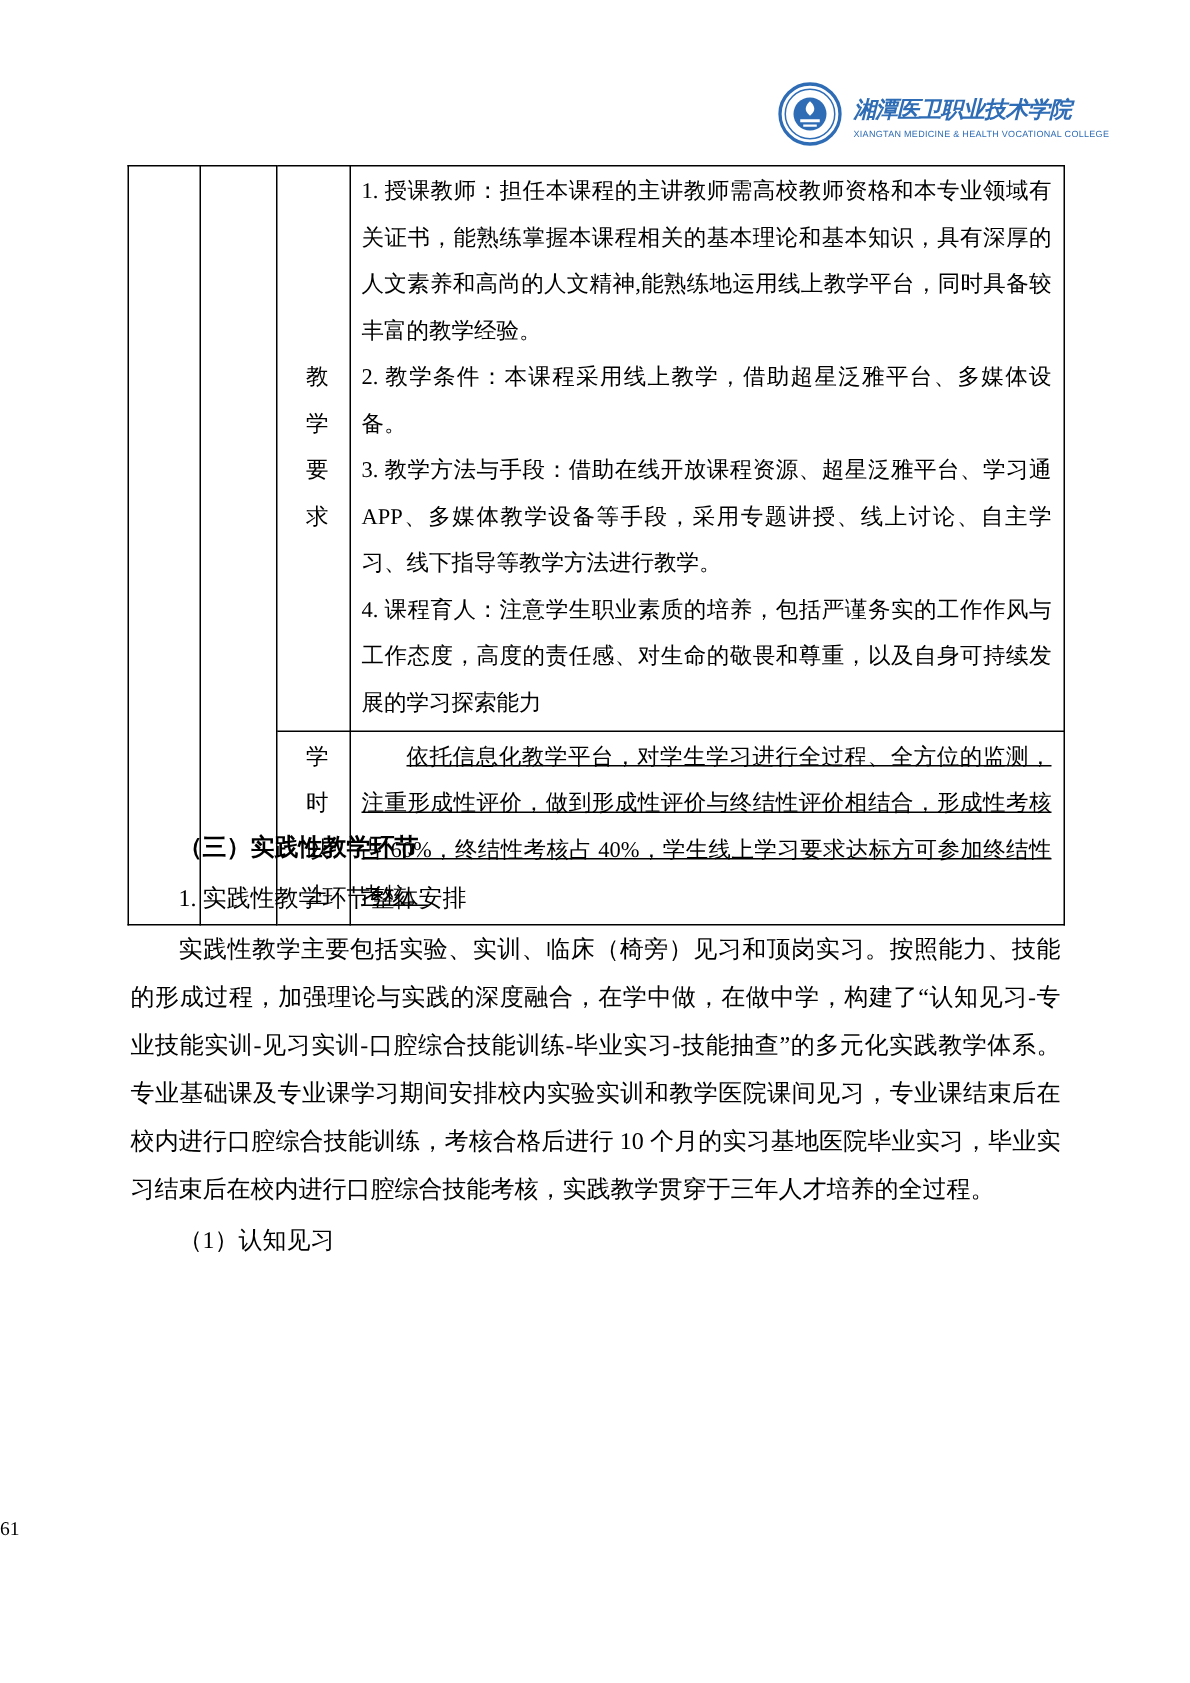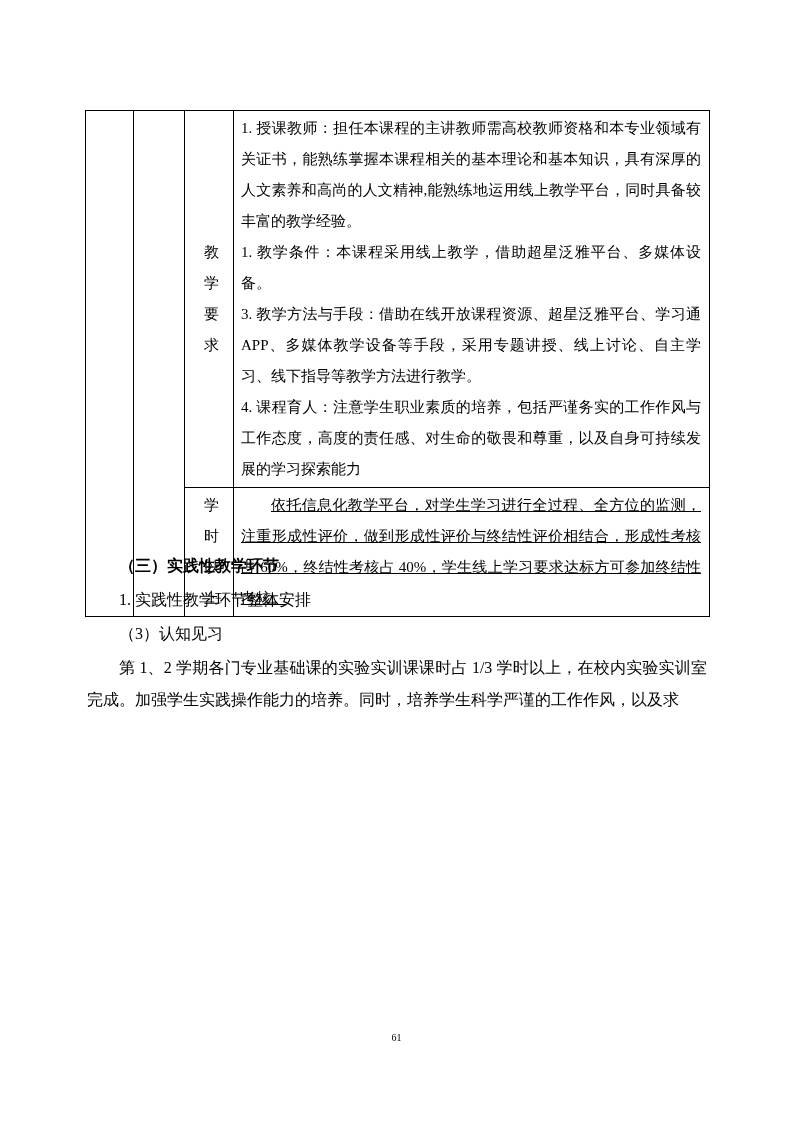--- a/index.html
+++ b/index.html
@@ -49,54 +49,70 @@
     position: absolute; top: 548px; left: 85px; width: 624px;
     font-size: 16px; line-height: 32px; text-align: justify;
   }
   .body-block p { margin: 2px; }
   .sec-heading { font-weight: bold; text-indent: 2em; }
   .sub-item { text-indent: 2em; }
   .para { text-indent: 2em; }
 
   
   .page-number {
-    position: absolute; top: 1032px; left: 0; width: 100%;
-    text-align: center; font-size: 10px;
+    position: absolute; top: 1011px; left: 0; width: 100%;
+    text-align: left; font-size: 13px;
   }
 </style>
 </head>
 <body>
 
 <div class="page">
 
+  <div class="logo">
+    <span class="logo-emblem">
+      <svg width="44" height="44" viewBox="0 0 44 44" aria-hidden="true">
+        <circle cx="22" cy="22" r="20" fill="none" stroke="#2e6cb5" stroke-width="2.2"></circle>
+        <circle cx="22" cy="22" r="16.5" fill="none" stroke="#2e6cb5" stroke-width="1"></circle>
+        <circle cx="22" cy="22" r="11" fill="#2e6cb5"></circle>
+        <path d="M22 13.5 c3.4 3.2 4.2 6.4 0 9.6 c-4.2 -3.2 -3.4 -6.4 0 -9.6 z" fill="#ffffff"></path>
+        <rect x="15.5" y="25.5" width="13" height="2" fill="#ffffff"></rect>
+        <rect x="17.5" y="29" width="9" height="1.5" fill="#ffffff"></rect>
+      </svg>
+    </span>
+    <span class="logo-text">
+      <span class="logo-cn">湘潭医卫职业技术学院</span>
+      <span class="logo-en">XIANGTAN MEDICINE &amp; HEALTH VOCATIONAL COLLEGE</span>
+    </span>
+  </div>
 
   <table class="doc-table">
     <tbody>
         <tr class="row-teach">
       <td class="col1" rowspan="2"></td>
       <td class="col2" rowspan="2"></td>
       <td class="col3 label-cell">教学要求</td>
       <td class="content-cell">
         <p>1. 授课教师：担任本课程的主讲教师需高校教师资格和本专业领域有关证书，能熟练掌握本课程相关的基本理论和基本知识，具有深厚的人文素养和高尚的人文精神,能熟练地运用线上教学平台，同时具备较丰富的教学经验。</p>
-        <p>1. 教学条件：本课程采用线上教学，借助超星泛雅平台、多媒体设备。</p>
+        <p>2. 教学条件：本课程采用线上教学，借助超星泛雅平台、多媒体设备。</p>
         <p>3. 教学方法与手段：借助在线开放课程资源、超星泛雅平台、学习通 APP、多媒体教学设备等手段，采用专题讲授、线上讨论、自主学习、线下指导等教学方法进行教学。</p>
         <p>4. 课程育人：注意学生职业素质的培养，包括严谨务实的工作作风与工作态度，高度的责任感、对生命的敬畏和尊重，以及自身可持续发展的学习探索能力</p>
       </td>
     </tr>
     <tr class="row-assess">
       <td class="col3 label-cell">学时以上</td>
       <td class="content-cell">
         <p class="indent-first">依托信息化教学平台，对学生学习进行全过程、全方位的监测，注重形成性评价，做到形成性评价与终结性评价相结合，形成性考核占 60%，终结性考核占 40%，学生线上学习要求达标方可参加终结性考核。</p>
       </td>
     </tr>
   </tbody>
     </table>
 
   <div class="body-block">
     <p class="sec-heading">（三）实践性教学环节</p>
     <p class="sub-item">1. 实践性教学环节整体安排</p>
-    <p class="sub-item">（3）认知见习</p>
-    <p class="para">第 1、2 学期各门专业基础课的实验实训课课时占 1/3 学时以上，在校内实验实训室完成。加强学生实践操作能力的培养。同时，培养学生科学严谨的工作作风，以及求</p>
+    <p class="para">实践性教学主要包括实验、实训、临床（椅旁）见习和顶岗实习。按照能力、技能的形成过程，加强理论与实践的深度融合，在学中做，在做中学，构建了“认知见习-专业技能实训-见习实训-口腔综合技能训练-毕业实习-技能抽查”的多元化实践教学体系。专业基础课及专业课学习期间安排校内实验实训和教学医院课间见习，专业课结束后在校内进行口腔综合技能训练，考核合格后进行 10 个月的实习基地医院毕业实习，毕业实习结束后在校内进行口腔综合技能考核，实践教学贯穿于三年人才培养的全过程。</p>
+    <p class="sub-item">（1）认知见习</p>
   </div>
 
   <div class="page-number">61</div>
 
 </div>
 
 </body></html>

